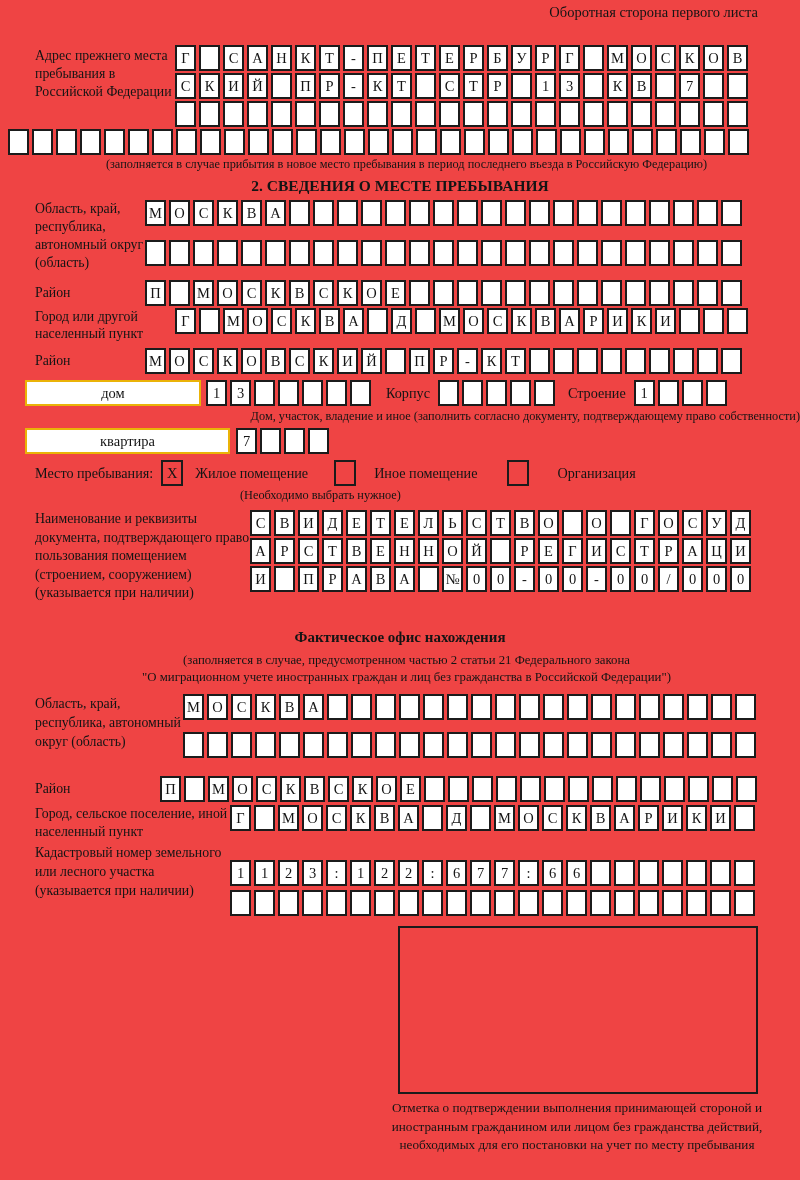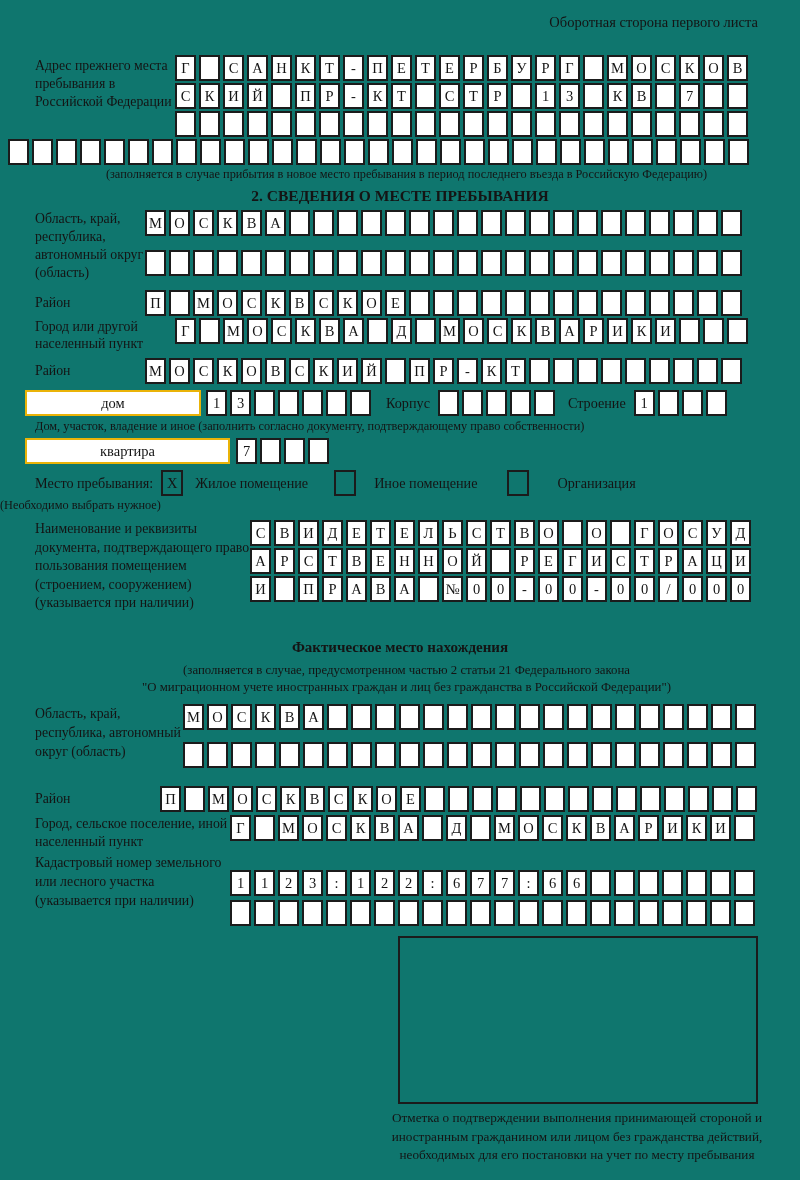--- a/index.html
+++ b/index.html
@@ -1,20 +1,20 @@
 <!DOCTYPE html>
 <html><head>
 <meta charset="utf-8">
 <style>
   * { margin:0; padding:0; box-sizing:border-box; }
   html,body { background:#e9e9e9; }
   .page {
-    width:800px; height:1180px; background:#0f766e; color:#141414;
+    width:800px; height:1180px; background:#ef4444; color:#141414;
     font-family:"Liberation Serif","DejaVu Serif",serif;
-    position:relative; margin:0 auto; overflow:hidden; padding-top:14px;
+    position:relative; margin:0 auto; overflow:hidden; padding-top:4px;
   }
   .header-note { text-align:right; padding-right:42px; font-size:14.5px; }
   .lbl { font-size:13.8px; line-height:18px; flex:none; }
   .note { font-size:12.3px; }
   .center { text-align:center;margin-left:13px; }
   .h2 { font-size:15.5px; font-weight:bold; text-align:center; margin-top:5px; }
   .h3 { font-size:15px; font-weight:bold; text-align:center; }
   .blk { display:flex; align-items:flex-start; }
   .cells { display:flex; flex-wrap:nowrap; }
   .cellrow { margin-bottom:2px; }
@@ -335,42 +335,42 @@
         <span class="cell"></span>
       </div>
     <div class="lbl" style="font-size:14.2px; margin:0 8px 0 10px;">Строение</div>
     <div class="cells">
         <span class="cell">1</span>
         <span class="cell"></span>
         <span class="cell"></span>
         <span class="cell"></span>
       </div>
   </div>
-  <div class="note" style="padding-left:35px; margin-top:3px;">Дом, участок, владение и иное (заполнить согласно документу, подтверждающему право собственности)</div>
+  <div class="note" style="padding-left:35px; margin-top:3px;text-align:right;">Дом, участок, владение и иное (заполнить согласно документу, подтверждающему право собственности)</div>
 
   <div class="blk" style="padding-left:25px; margin-top:4px; align-items:center;">
     <div class="widebox" style="width:205px; margin-right:6px;">квартира</div>
     <div class="cells">
         <span class="cell">7</span>
         <span class="cell"></span>
         <span class="cell"></span>
         <span class="cell"></span>
       </div>
   </div>
 
   <div class="stayrow">
     <span class="olabel">Место пребывания:</span>
     <span class="checkbox" style="margin-left:8px;">X</span>
     <span class="olabel" style="margin-left:12px;">Жилое помещение</span>
     <span class="checkbox" style="margin-left:26px;"></span>
     <span class="olabel" style="margin-left:18px;">Иное помещение</span>
     <span class="checkbox" style="margin-left:30px;"></span>
     <span class="olabel" style="margin-left:28px;">Организация</span>
   </div>
-  <div class="note" style="margin-top:2px;font-family:Liberation Serif, serif;">(Необходимо выбрать нужное)</div>
+  <div class="note" style="margin-left:240px; margin-top:2px;font-family:Liberation Serif, serif;">(Необходимо выбрать нужное)</div>
 
   <div class="blk" style="padding-left:35px; margin-top:7px; min-height:111px;">
     <div class="lbl" style="width:215px; line-height:18.5px;">Наименование и реквизиты документа, подтверждающего право пользования помещением (строением, сооружением) (указывается при наличии)</div>
     <div>
       <div class="cells cellrow">
           <span class="cell">С</span>
           <span class="cell">В</span>
           <span class="cell">И</span>
           <span class="cell">Д</span>
           <span class="cell">Е</span>
@@ -433,21 +433,21 @@
           <span class="cell">0</span>
           <span class="cell">0</span>
           <span class="cell">/</span>
           <span class="cell">0</span>
           <span class="cell">0</span>
           <span class="cell">0</span>
         </div>
     </div>
   </div>
 
-  <div class="h3" style="margin-top:8px;">Фактическое место нахождения</div>
+  <div class="h3" style="margin-top:8px;">Фактическое офис нахождения</div>
   <div class="note center" style="margin-top:6px; font-size:12.8px; line-height:17px;">(заполняется в случае, предусмотренном частью 2 статьи 21 Федерального закона</div>
   <div class="note center" style="font-size:12.8px; line-height:17px;">"О миграционном учете иностранных граждан и лиц без гражданства в Российской Федерации")</div>
 
   <div class="blk" style="padding-left:35px; margin-top:8px; min-height:80px;">
     <div class="lbl" style="width:148px; line-height:19px;">Область, край, республика, автономный округ (область)</div>
     <div>
       <div class="cells cellrow">
           <span class="cell">М</span>
           <span class="cell">О</span>
           <span class="cell">С</span>

